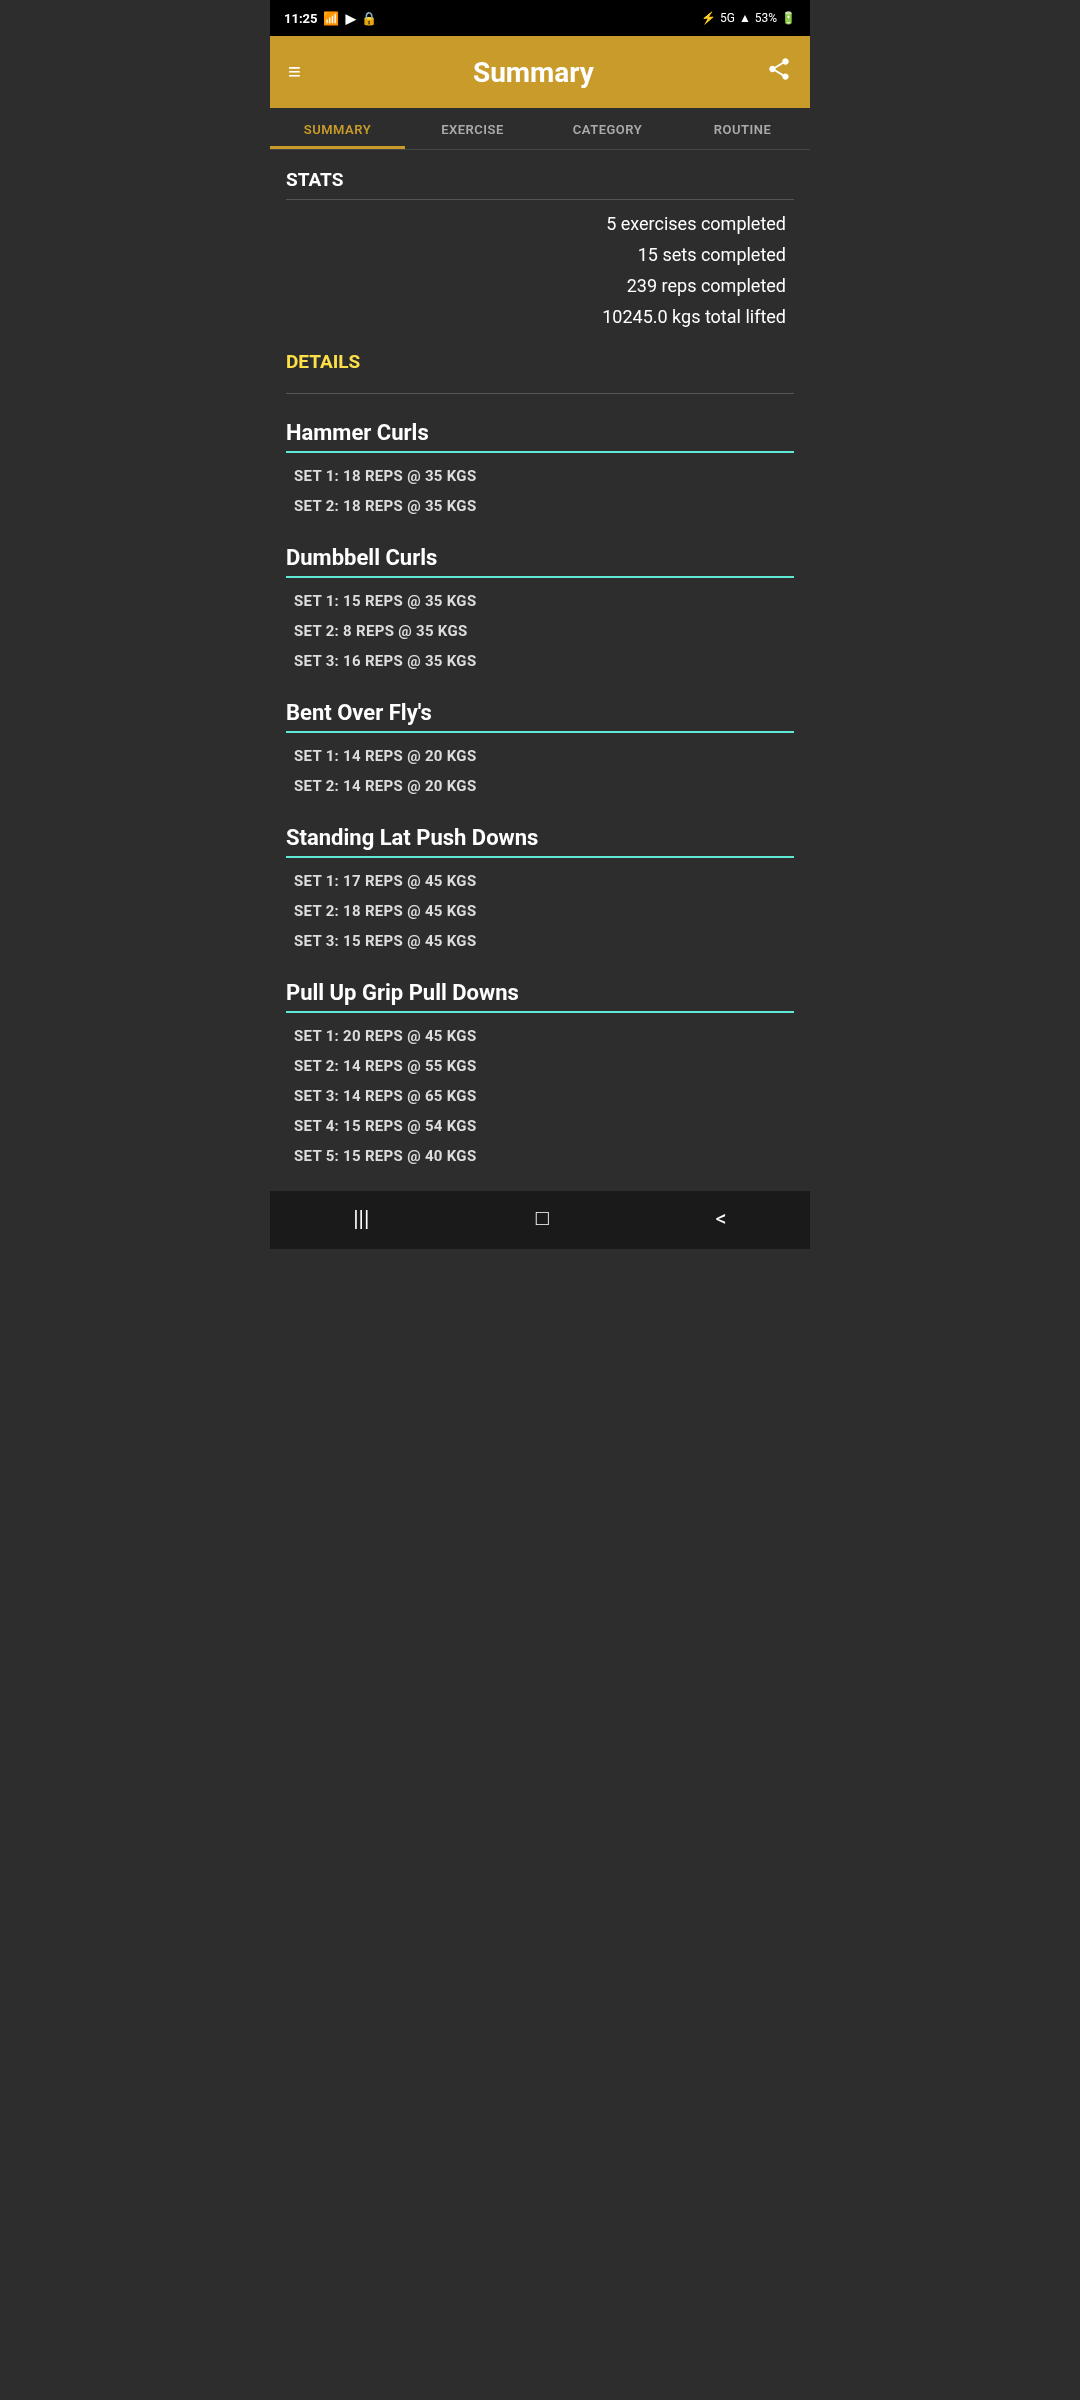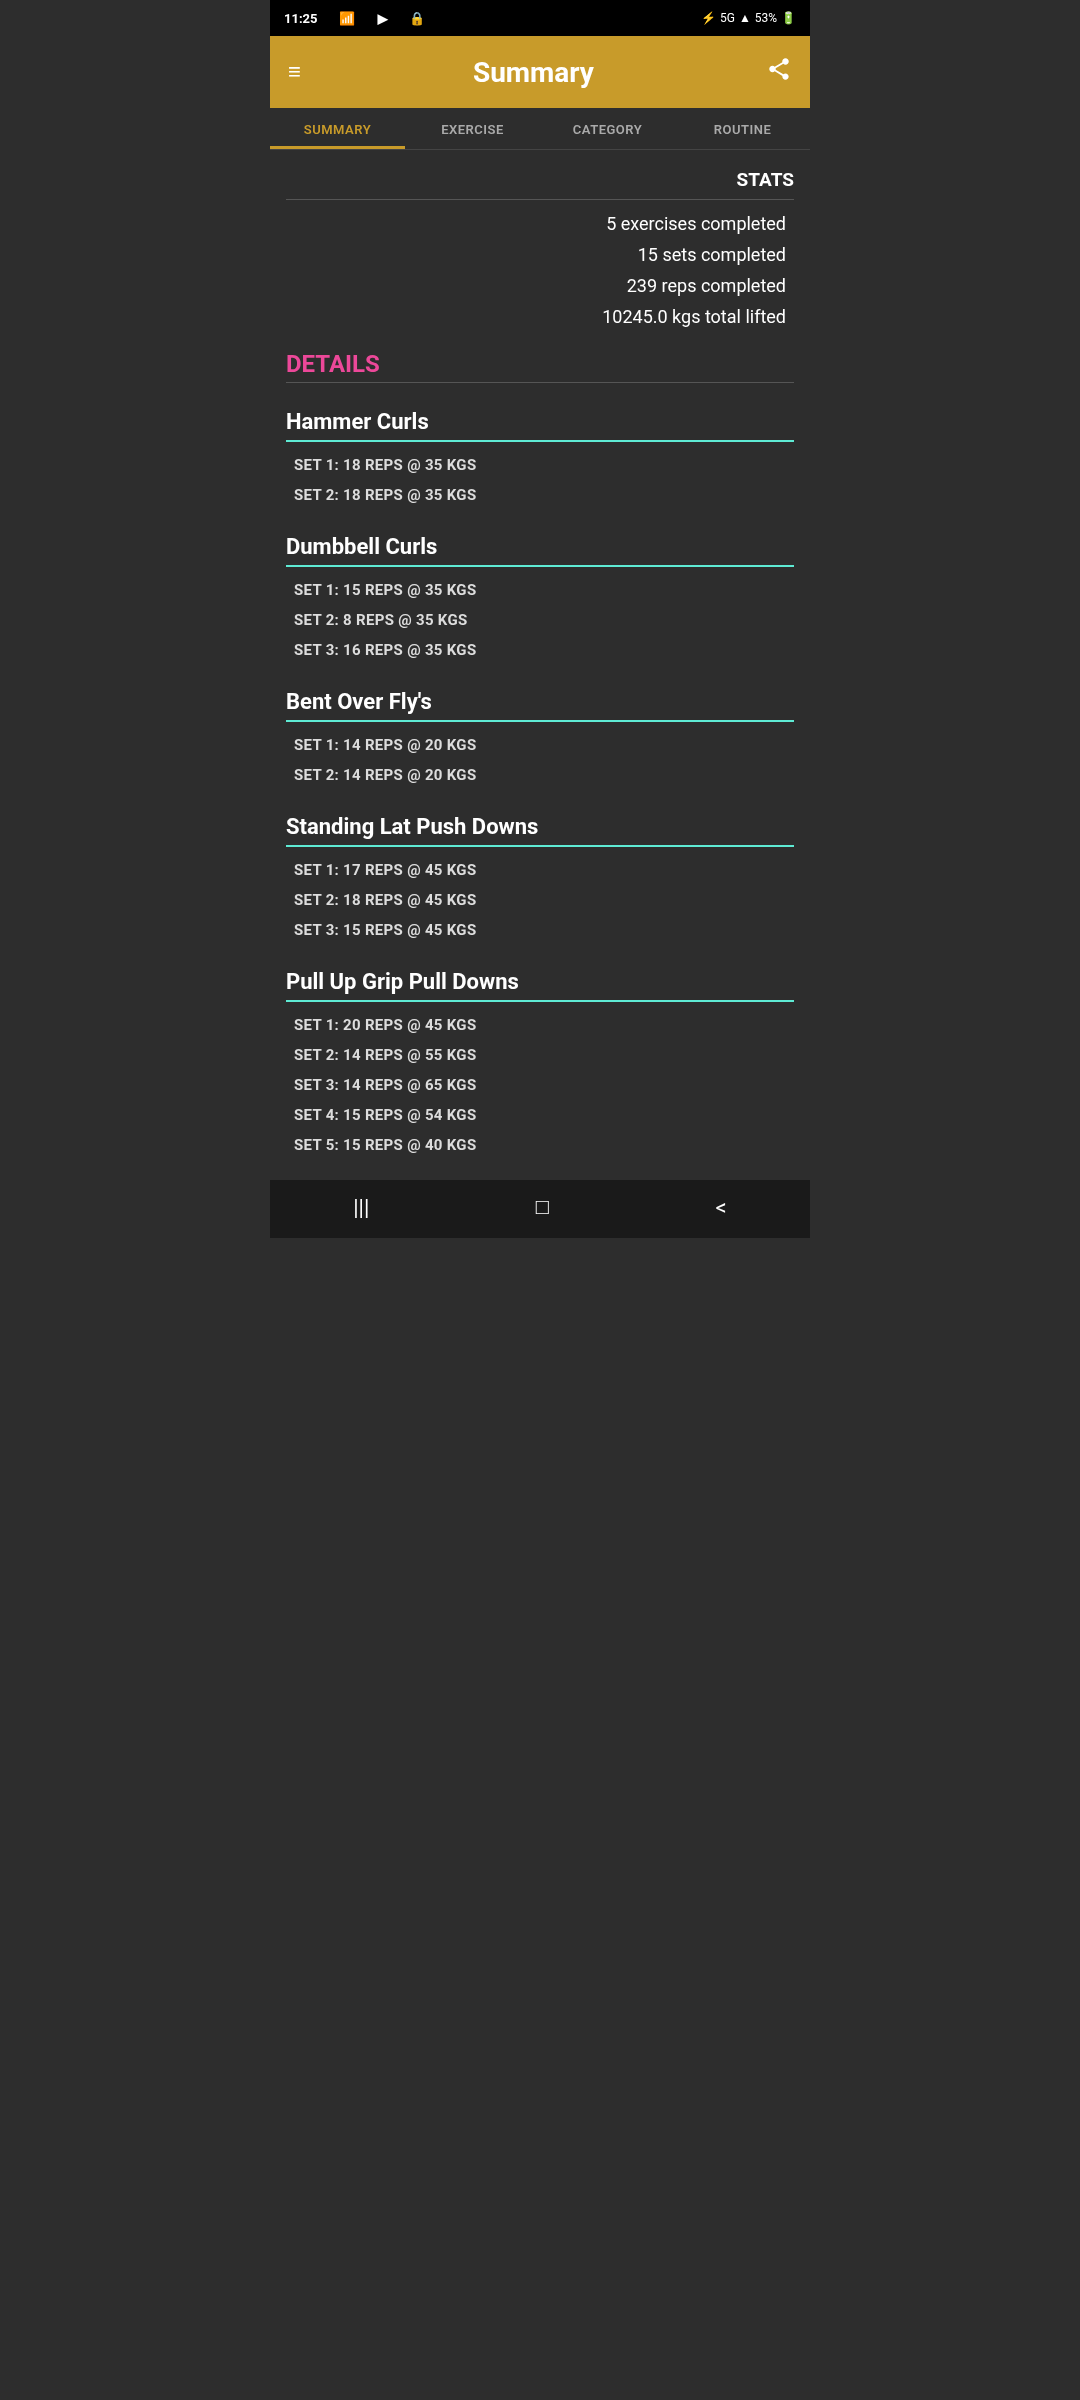--- a/index.html
+++ b/index.html
@@ -23,21 +23,21 @@
       align-items: center;
       padding: 6px 14px;
       height: 36px;
     }
     .status-left {
       font-size: 13px;
       font-weight: bold;
       color: #fff;
       display: flex;
       align-items: center;
-      gap: 22px;
+      gap: 6px;
     }
     .status-right {
       font-size: 12px;
       color: #fff;
       display: flex;
       align-items: center;
       gap: 4px;
     }
 
     
@@ -100,35 +100,34 @@
       padding: 0 16px;
     }
 
     .section-header {
       font-size: 19px;
       font-weight: bold;
       color: #fff;
       padding: 18px 0 8px;
       border-bottom: 1px solid #555;
       margin-bottom: 8px;
-      text-align: right;
     }
 
     .stat-item {
       font-size: 18px;
       color: #fff;
       padding: 5px 8px;
       text-align: right;
     }
 
     .details-header {
-      font-size: 24px;
-      font-weight: bold;
-      color: #ec4899;
-      padding: 18px 0 4px;
+      font-size: 19px;
+      font-weight: bold;
+      color: #fde047;
+      padding: 18px 0 20px;
       border-bottom: 1px solid #555;
       margin-bottom: 12px;
     }
 
     .exercise-name {
       font-size: 22px;
       font-weight: bold;
       color: #fff;
       padding: 14px 0 6px;
       border-bottom: 2px solid #5eead4;

